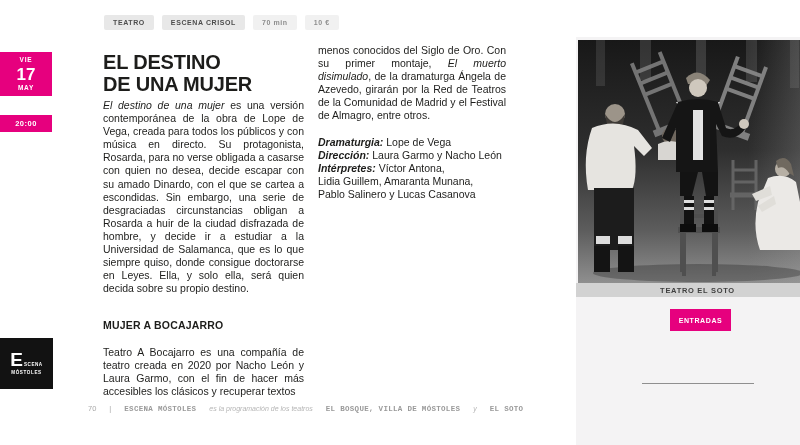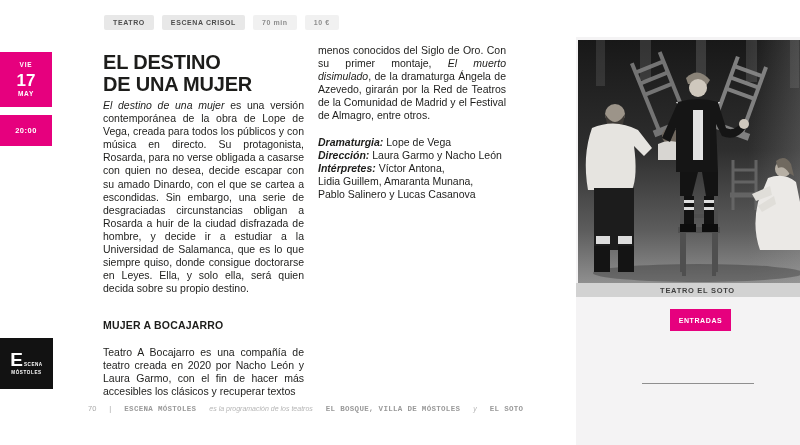--- a/index.html
+++ b/index.html
@@ -1,25 +1,25 @@
 <!DOCTYPE html>
 <html><head>
 <meta charset="utf-8">
 <style>
   html,body{margin:0;padding:0;background:#fff;}
   .page{position:relative;width:800px;height:445px;background:#ffffff;overflow:hidden;
         font-family:"Liberation Sans",sans-serif;color:#1d1d1b;}
 
   
-  .date-block{position:absolute;left:0;top:52px;width:52px;height:55px;background:#e6007e;
+  .date-block{position:absolute;left:0;top:52px;width:52px;height:44px;background:#e6007e;
               color:#fff;display:flex;flex-direction:column;align-items:center;justify-content:center;line-height:1;}
   .date-block .dow{font-size:6.5px;font-weight:bold;letter-spacing:.8px;margin-bottom:2px;}
   .date-block .num{font-size:17px;font-weight:bold;margin:1px 0 2px 0;}
   .date-block .mon{font-size:6.5px;font-weight:bold;letter-spacing:.8px;}
-  .time-block{position:absolute;left:0;top:115px;width:52px;height:31px;background:#e6007e;color:#fff;
+  .time-block{position:absolute;left:0;top:115px;width:52px;height:17px;background:#e6007e;color:#fff;
               display:flex;align-items:center;justify-content:center;font-size:7.5px;font-weight:bold;letter-spacing:.5px;}
 
   
   .logo-block{position:absolute;left:0;top:338px;width:53px;height:51px;background:#121212;color:#fff;
               display:flex;flex-direction:column;align-items:center;justify-content:center;}
   .logo-line1{display:flex;align-items:flex-end;}
   .logo-e{font-size:19px;font-weight:bold;line-height:.85;}
   .logo-scena{font-size:4.6px;font-weight:bold;letter-spacing:.5px;margin-left:1px;margin-bottom:2px;}
   .logo-mostoles{font-size:4.6px;font-weight:bold;letter-spacing:.6px;margin-top:1px;}
 

